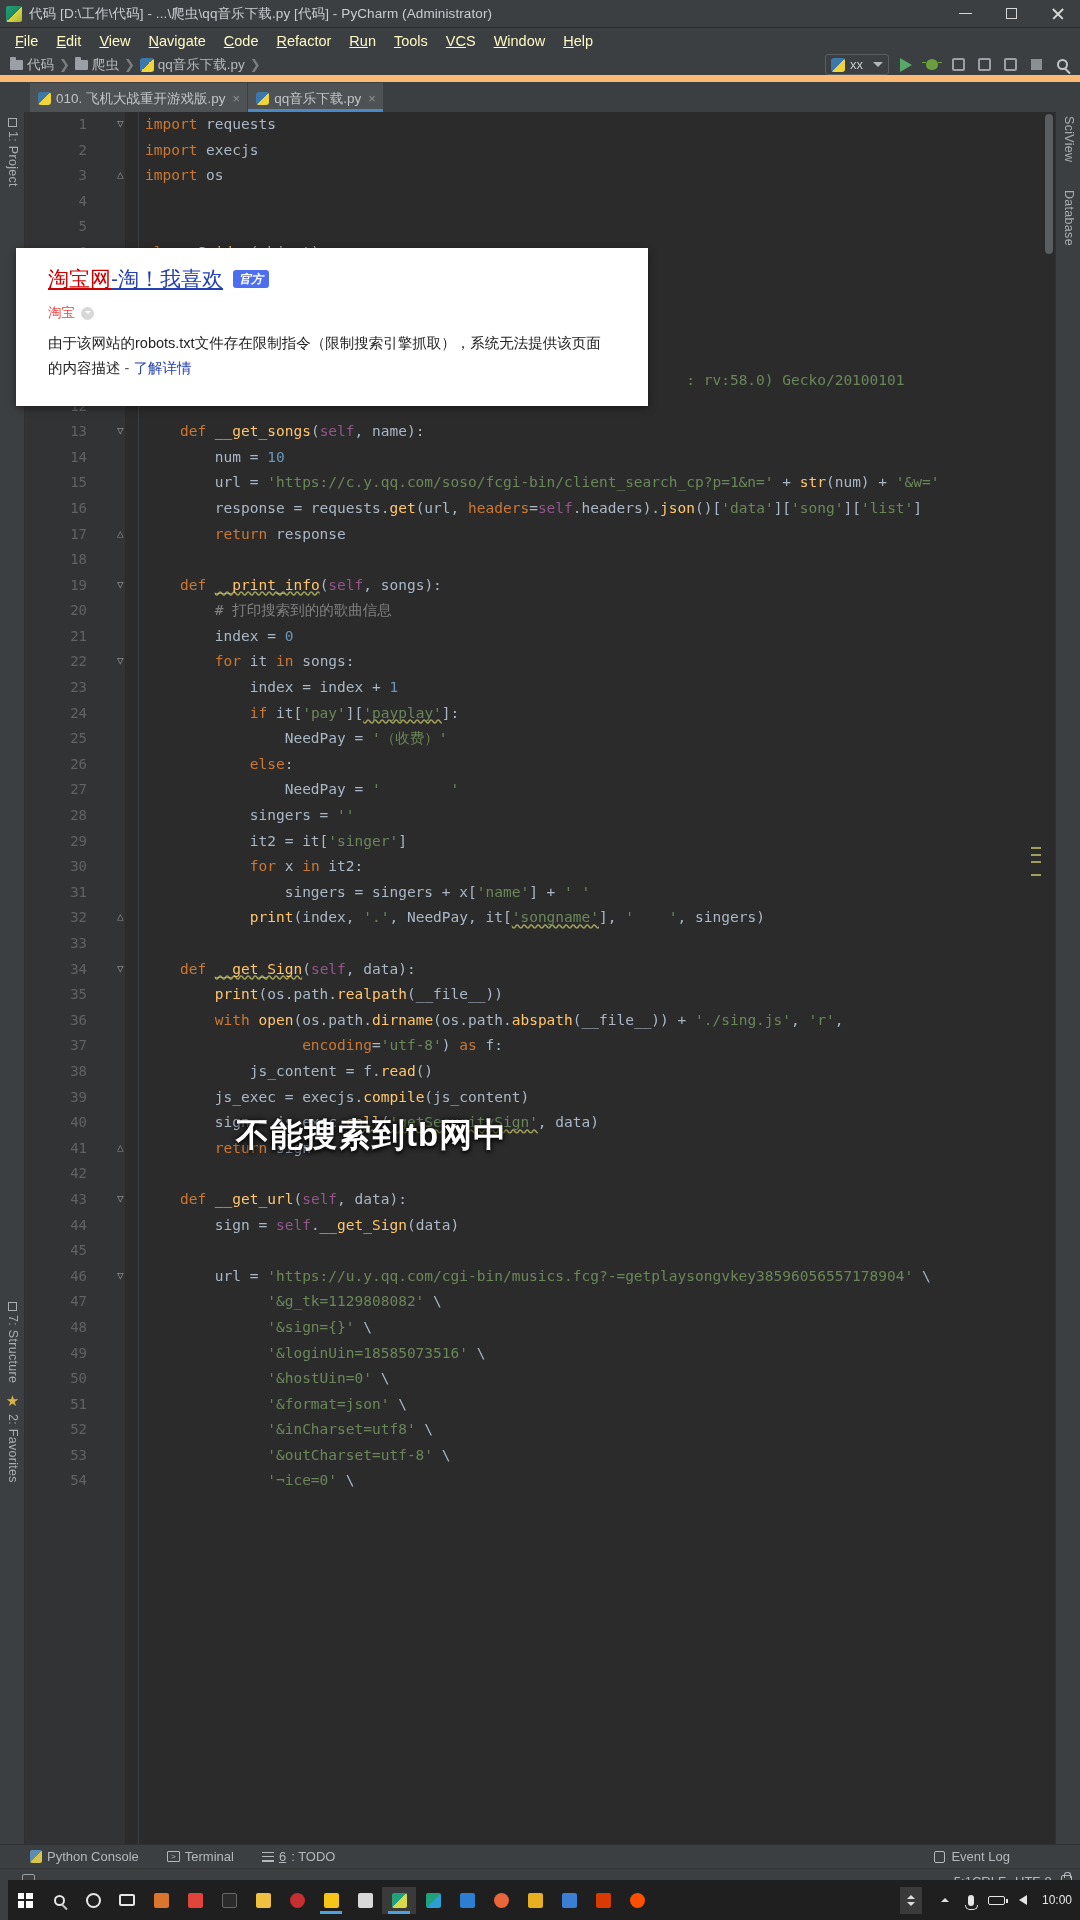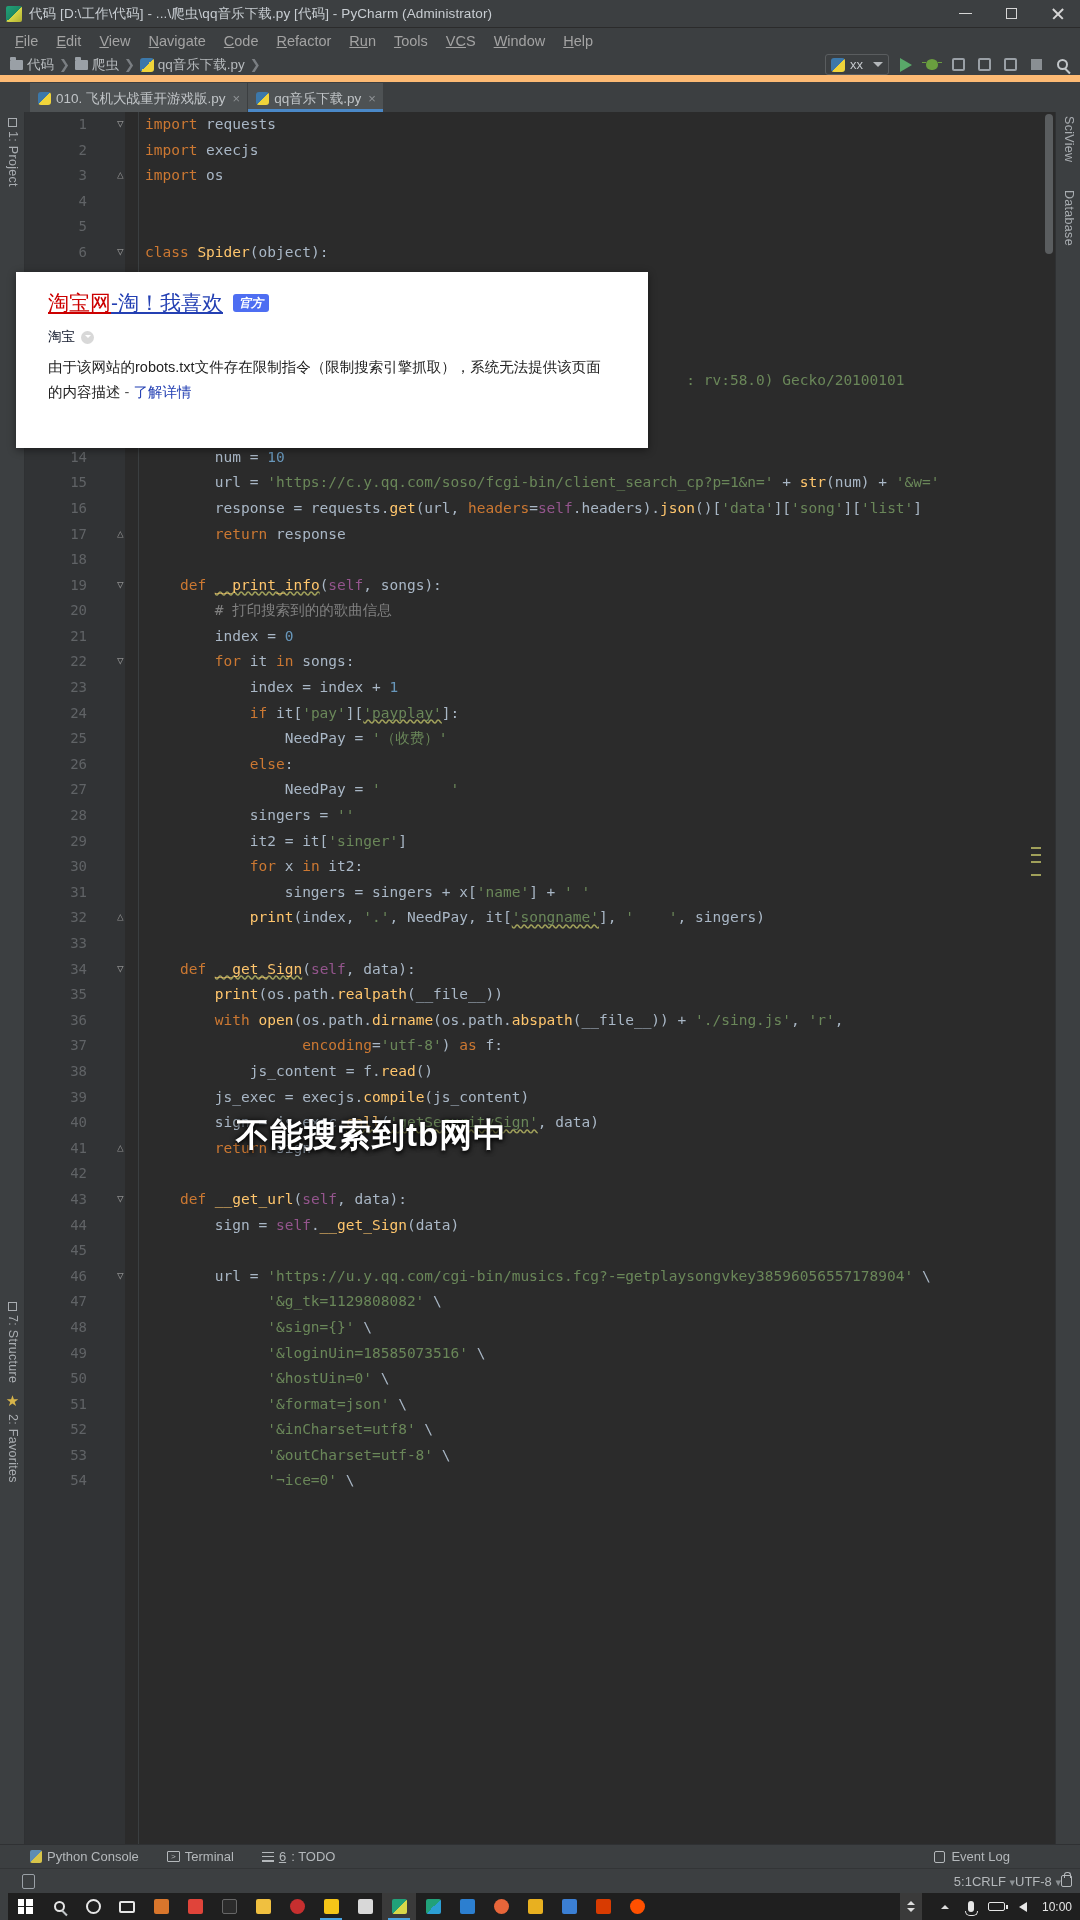--- a/index.html
+++ b/index.html
@@ -36,21 +36,21 @@
   }
   .wb-x::before { transform: rotate(45deg); }
   .wb-x::after  { transform: rotate(-45deg); }
 
   
   .menubar {
     position: absolute; top: 28px; left: 0; width: 1080px; height: 26px;
     background: #3c3f41; display: flex; align-items: center; padding-left: 6px;
   }
   .menu-item {
-    color: #a3a3a3; font-size: 14.5px; padding: 2px 9px; white-space: nowrap;
+    color: #fef9c3; font-size: 14.5px; padding: 2px 9px; white-space: nowrap;
   }
   .menu-item span.u { text-decoration: underline; }
 
   
   .navbar {
     position: absolute; top: 54px; left: 0; width: 1080px; height: 28px;
     background: #3c3f41; display: flex; align-items: center; padding-left: 10px;
     border-bottom: 7px solid #fdba74;
   }
   .crumb { display: flex; align-items: center; color: #b6babd; font-size: 13.5px; }
@@ -177,33 +177,33 @@
     position: absolute; right: 0; top: 0; width: 12px; height: 100%; background: #2b2b2b;
   }
   .vthumb {
     position: absolute; right: 2px; top: 2px; width: 8px; height: 140px; background: #5a5d5f; border-radius: 4px;
   }
   .marker-stripes { position:absolute; right:14px; top:0; width:10px; height:100%; }
   .mstripe { position:absolute; right:0; width:10px; height:2px; background:#a0a05a; }
 
   
   .popup {
-    position: absolute; left: 16px; top: 272px; width: 632px; height: 176px;
+    position: absolute; left: 16px; top: 248px; width: 632px; height: 158px;
     background: #ffffff; box-shadow: 0 2px 8px rgba(0,0,0,.45);
     padding: 18px 34px 0 32px;
   }
   .pop-title { font-size: 21px; line-height: 26px; display: flex; align-items: center; gap: 0; }
   .pt-red { color: #cc0000; text-decoration: underline; text-decoration-color: #cc0000; }
   .pt-blue { color: #2440b3; text-decoration: underline; text-decoration-color: #2440b3; }
   .pt-badge {
     display: inline-block; background: #4e6ef2; color: #fff; font-size: 12px;
     padding: 2px 6px; border-radius: 3px; margin-left: 10px; line-height: 14px; font-weight: bold; font-style: italic;
   }
   .pop-src {
-    margin-top: 12px; color: #0f172a; font-size: 13.5px; display: flex; align-items: center; gap: 6px;
+    margin-top: 12px; color: #ef4444; font-size: 13.5px; display: flex; align-items: center; gap: 6px;
   }
   .src-chev {
     width: 13px; height: 13px; border-radius: 50%; background: #d8d8d8; position: relative; display:inline-block;
   }
   .src-chev::after {
     content:""; position:absolute; left:3.5px; top:4.5px;
     border-left: 3px solid transparent; border-right: 3px solid transparent; border-top: 3.5px solid #fff;
   }
   .pop-desc {
     margin-top: 9px; color: #222; font-size: 14.5px; line-height: 25px; max-width: 590px;
@@ -244,21 +244,21 @@
     border-top: 1px solid #333537; color: #b4b8bb; font-size: 13px;
   }
   .sb-left-ic { width: 13px; height: 15px; border: 1.4px solid #9aa0a6; border-radius: 2px; margin-left: 14px; }
   .sb-right { margin-left: auto; display: flex; align-items: center; }
   .sb-sep { color: #8b9093; font-size: 11px; }
   .lock-ic { width: 11px; height: 12px; border: 1.4px solid #b4b8bb; border-radius: 2px; position:relative; }
   .lock-ic::before { content:""; position:absolute; left:2px; top:-4px; width:5px; height:5px; border:1.4px solid #b4b8bb; border-bottom:none; border-radius:3px 3px 0 0;}
 
   
   .taskbar {
-    position: absolute; left: 8px; right: 0; bottom: 0; height: 27px;
+    position: absolute; left: 8px; right: 0; bottom: 0; height: 40px;
     background: #1f1f1f; display: flex; align-items: center;
   }
   .tb-icons { display: flex; align-items: center; }
   .tb-ic {
     width: 34px; height: 27px; display: flex; align-items: center; justify-content: center; position: relative;
   }
   .tb-ic.running::after {
     content:""; position:absolute; bottom:0; left:6px; right:6px; height:2.5px; background:#4aa3e0;
   }
   .tb-ic.active { background: #3a3a3a; }

